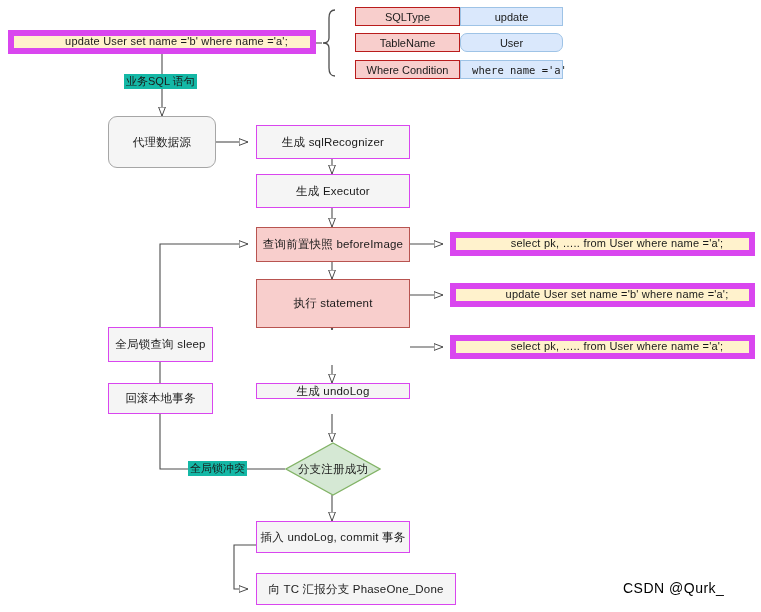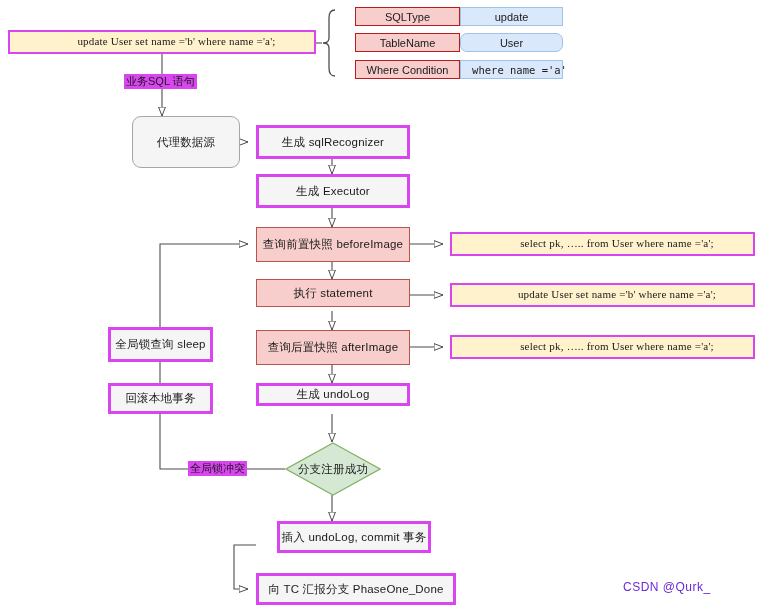--- a/index.html
+++ b/index.html
@@ -35,36 +35,35 @@
     justify-content: center;
     text-align: center;
     font-size: 11.5px;
     color: #1a1a1a;
     line-height: 1.25;
     letter-spacing: .2px;
     white-space: nowrap;
   }
   .n-grey {
     background: #f5f5f5;
-    border: 3px solid #d946ef;
+    border: 1px solid #d946ef;
   }
   .n-round {
     background: #f5f5f5;
     border: 1px solid #a6a6a6;
     border-radius: 9px;
-    margin-left: 24px;
   }
   .n-pink {
     background: #f8cecc;
     border: 1px solid #b85450;
   }
   .n-yellow {
     background: #fff2cc;
-    border: 2px solid #d946ef;
-    font-family: Liberation Serif, serif;
+    border: 6px solid #d946ef;
+    font-family: Liberation Sans, sans-serif;
     font-size: 11px;
     padding-left: 29px;
   }
   .n-green-diamond {
     background: transparent;
     border: none;
   }
   .n-green-diamond .dia-shape {
     position: absolute;
     left: 0; top: 0;
@@ -96,28 +95,28 @@
     border: 1px solid #9ec3e6;
   }
   .cell-val.mono {
     font-family: "DejaVu Sans Mono", "Liberation Mono", monospace;
     font-size: 10.5px;
   }
   .edge-label {
     position: absolute;
     font-size: 11px;
     color: #1a1a1a;
-    background: #d946ef;
+    background: #14b8a6;
     padding: 0 2px;
     white-space: nowrap;
   }
   .watermark {
     position: absolute;
-    font-size: 12px;
-    color: #6d28d9;
+    font-size: 14px;
+    color: #000000;
     letter-spacing: .5px;
     white-space: nowrap;
   }
 </style>
 </head>
 <body>
 
 <div id="canvas">
 
   <svg id="edges" viewBox="0 0 761 612" xmlns="http://www.w3.org/2000/svg">
@@ -209,40 +208,37 @@
   </div>
 
   <div class="node n-grey" style="left:256px; top:174px; width:154px; height:34px;">
     <span>生成 Executor</span>
   </div>
 
   <div class="node n-pink" style="left:256px; top:227px; width:154px; height:35px;">
     <span>查询前置快照 beforeImage</span>
   </div>
 
-  <div class="node n-pink" style="left:256px; top:279px; width:154px; height:28px;">
+  <div class="node n-pink" style="left:256px; top:279px; width:154px; height:49px;">
     <span>执行 statement</span>
   </div>
 
-  <div class="node n-pink" style="left:256px; top:330px; width:154px; height:35px;">
-    <span>查询后置快照 afterImage</span>
-  </div>
-
-  <div class="node n-grey" style="left:256px; top:383px; width:154px; height:23px;">
+
+  <div class="node n-grey" style="left:256px; top:383px; width:154px; height:16px;">
     <span>生成 undoLog</span>
   </div>
 
   <div class="node n-green-diamond" style="left:285px; top:442px; width:96px; height:54px;">
     <svg class="dia-shape" viewBox="0 0 96 54" xmlns="http://www.w3.org/2000/svg">
       <polygon points="48,1 95,27 48,53 1,27" fill="#d5e8d4" stroke="#82b366" stroke-width="1.2"></polygon>
     </svg>
     <span class="dia-label">分支注册成功</span>
   </div>
 
-  <div class="node n-grey" style="left:256px; top:521px; width:154px; height:32px;margin-left:21px;">
+  <div class="node n-grey" style="left:256px; top:521px; width:154px; height:32px;">
     <span>插入 undoLog, commit 事务</span>
   </div>
 
   <div class="node n-grey" style="left:256px; top:573px; width:200px; height:32px;">
     <span>向 TC 汇报分支 PhaseOne_Done</span>
   </div>
 
   <div class="node n-grey" style="left:108px; top:327px; width:105px; height:35px;">
     <span>全局锁查询 sleep</span>
   </div>

